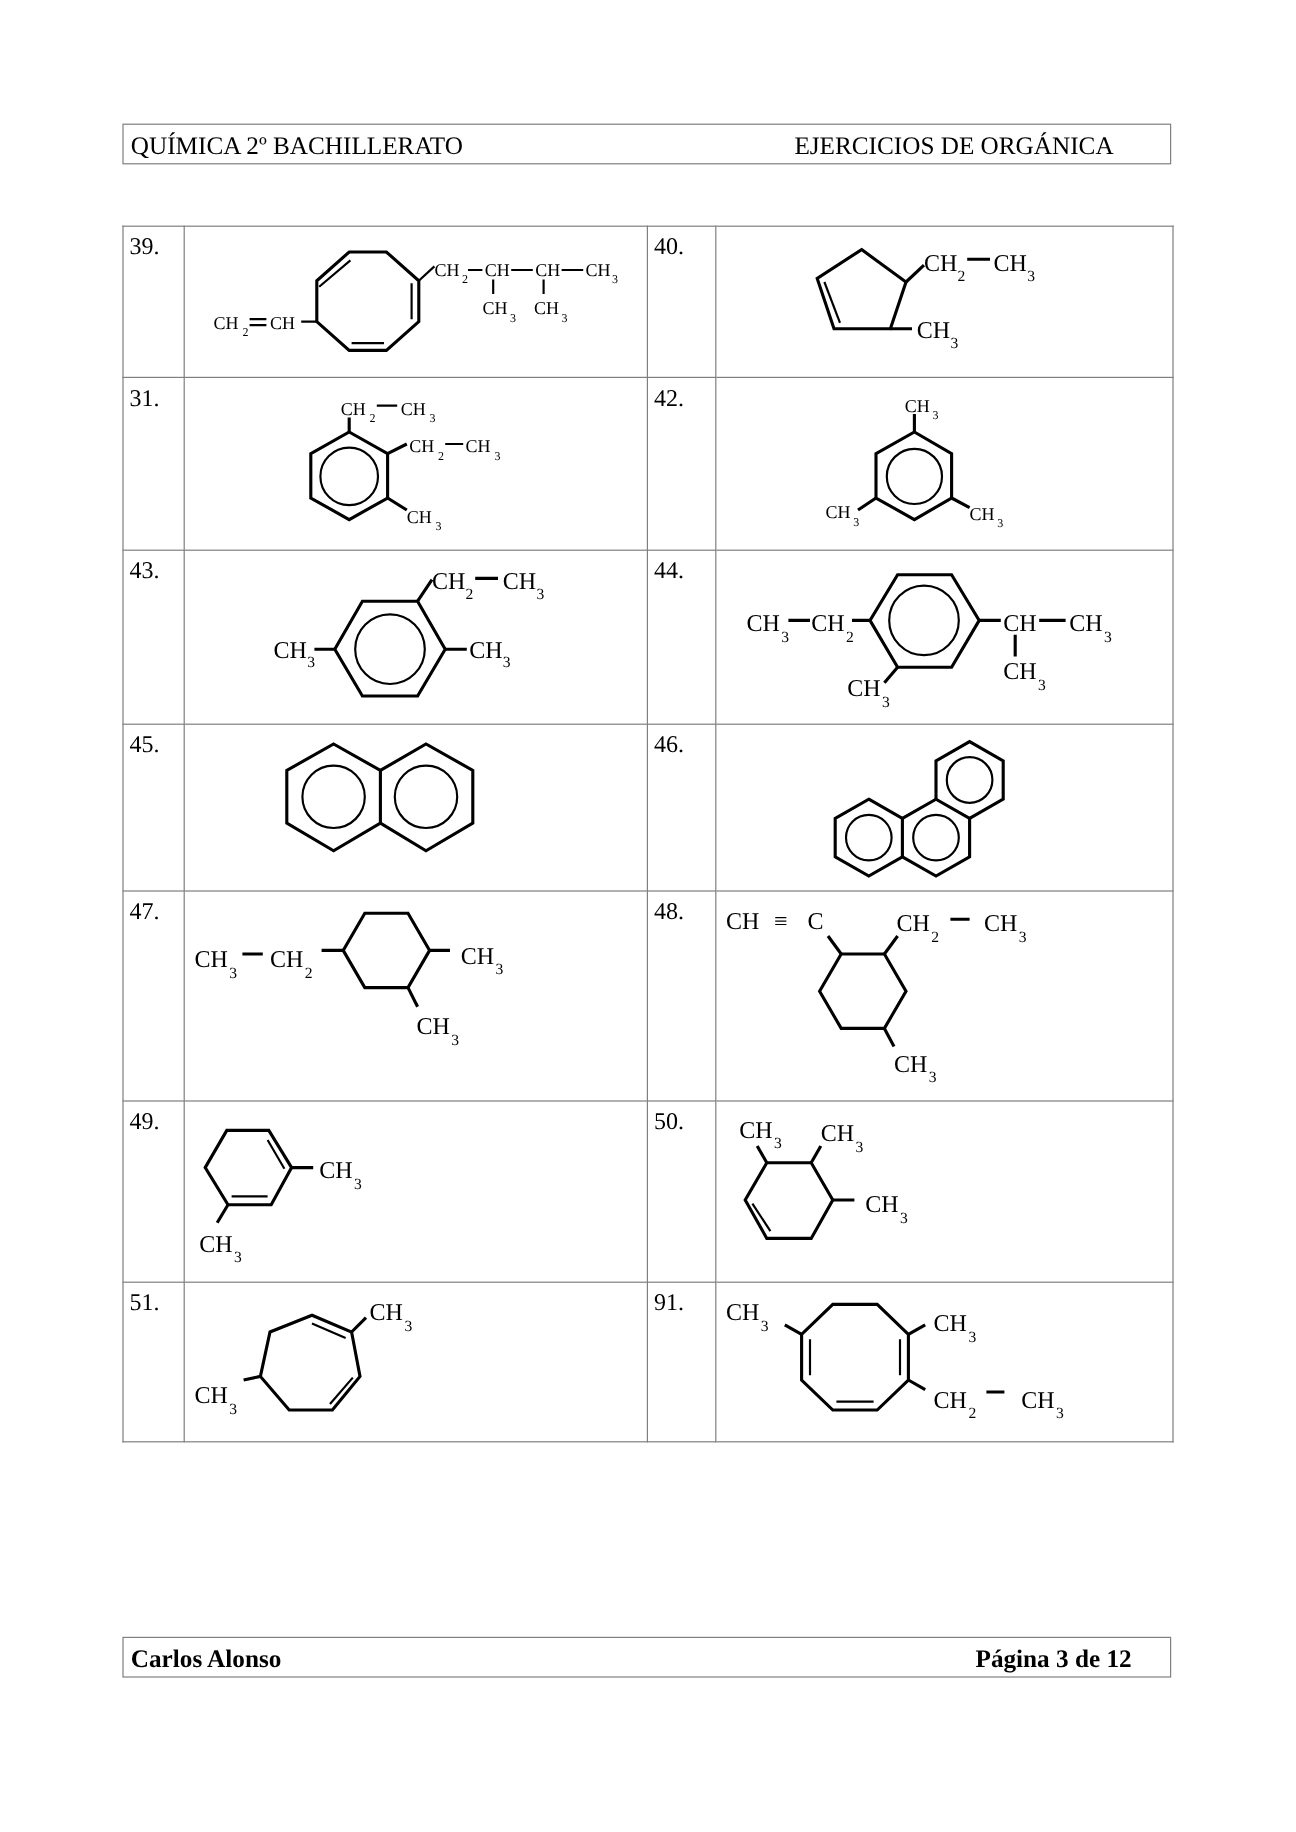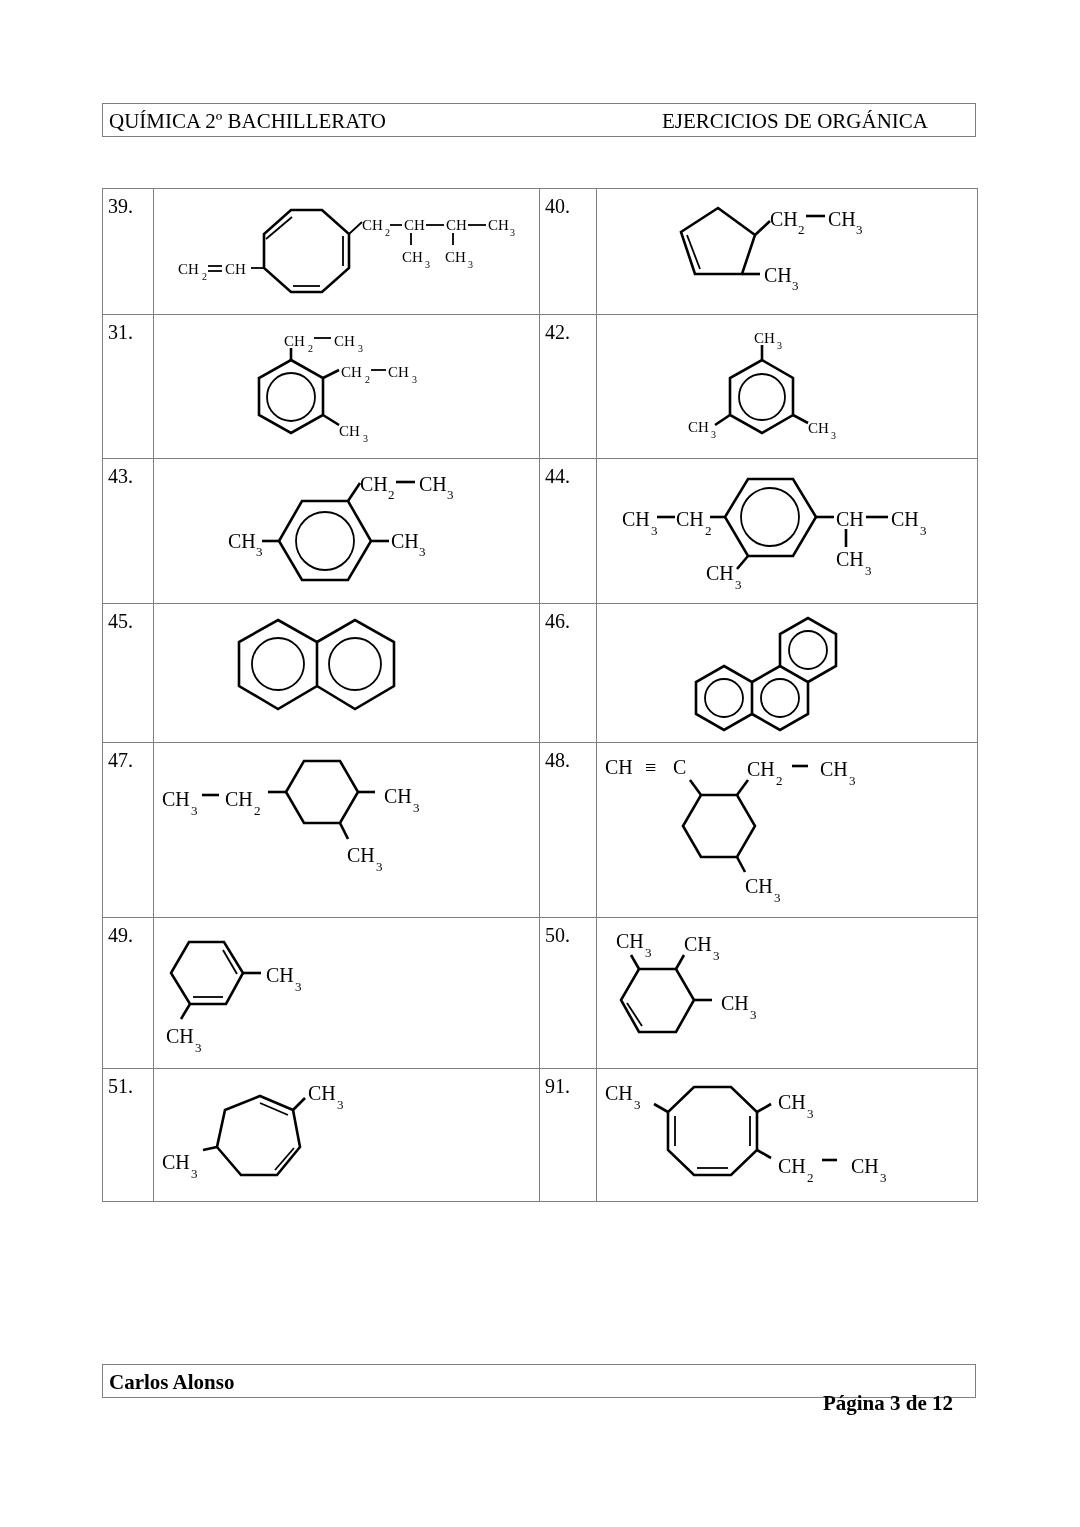--- a/index.html
+++ b/index.html
@@ -6,21 +6,21 @@
   body { width: 1080px; height: 1527px; position: relative; font-family: "Liberation Serif", serif; color: #000; }
   .hdr, .ftr {
     position: absolute; left: 102px; width: 874px; height: 34px;
     border: 1px solid #7f7f7f; box-sizing: border-box;
     font-size: 21px; line-height: 34px;
   }
   .hdr { top: 103px; }
   .ftr { top: 1364px; font-weight: bold; }
   .hdr .l, .ftr .l { position: absolute; left: 6px; top: 0; }
   .hdr .r { position: absolute; left: 559px; top: 0; }
-  .ftr .r { position: absolute; right: 22px; top: 0; margin-top: 21px; }
+  .ftr .r { position: absolute; right: 32px; top: 0; }
   table.ex {
     position: absolute; left: 102px; top: 188px; width: 875px;
     border-collapse: collapse; table-layout: fixed;
   }
   table.ex td { border: 1px solid #7f7f7f; padding: 0; vertical-align: top; position: relative; }
   td.num { font-size: 20px; padding: 6px 0 0 5px !important; font-family: Liberation Serif, serif; }
   td.fig svg { display: block; }
   svg text { font-family: "Liberation Serif", serif; fill: #000; }
   svg .lbl { font-size: 20px; }
   svg .sub { font-size: 13px; }

